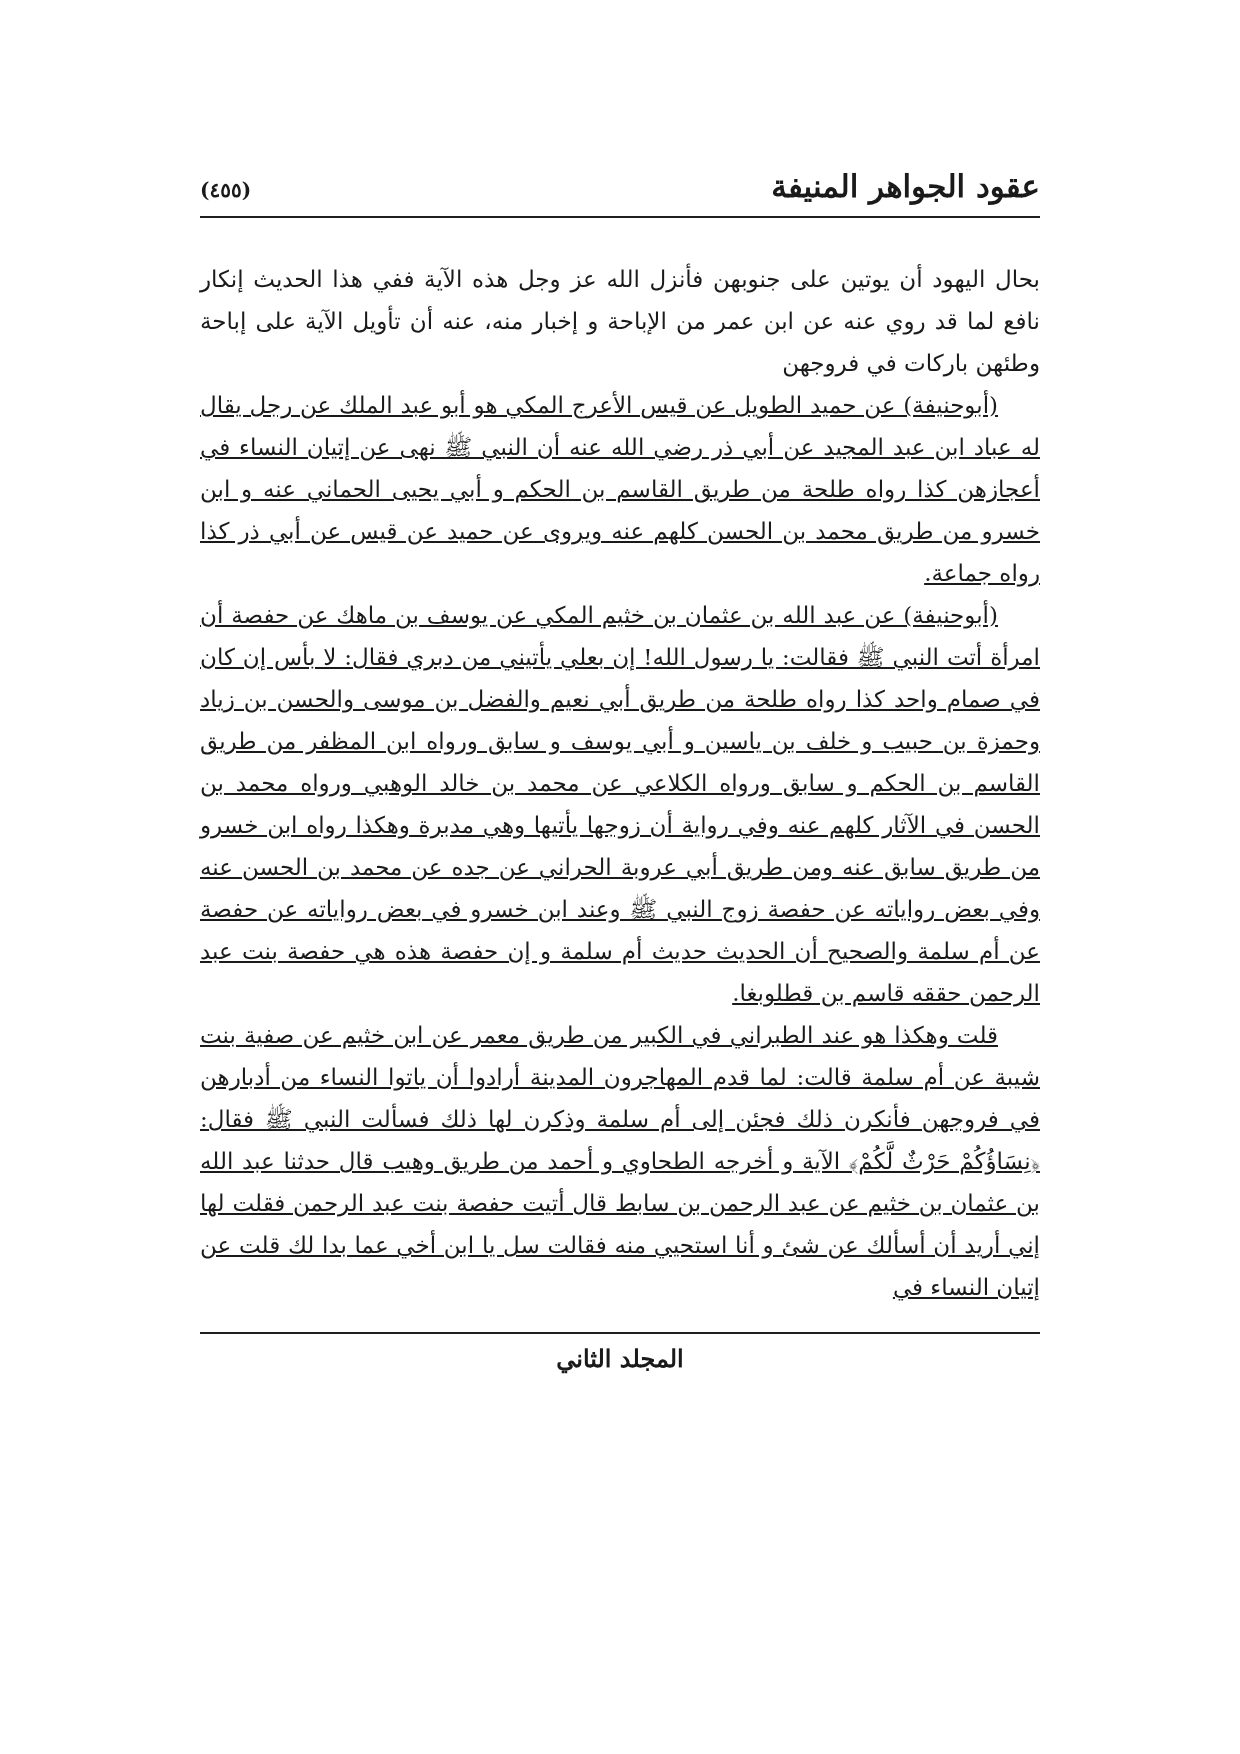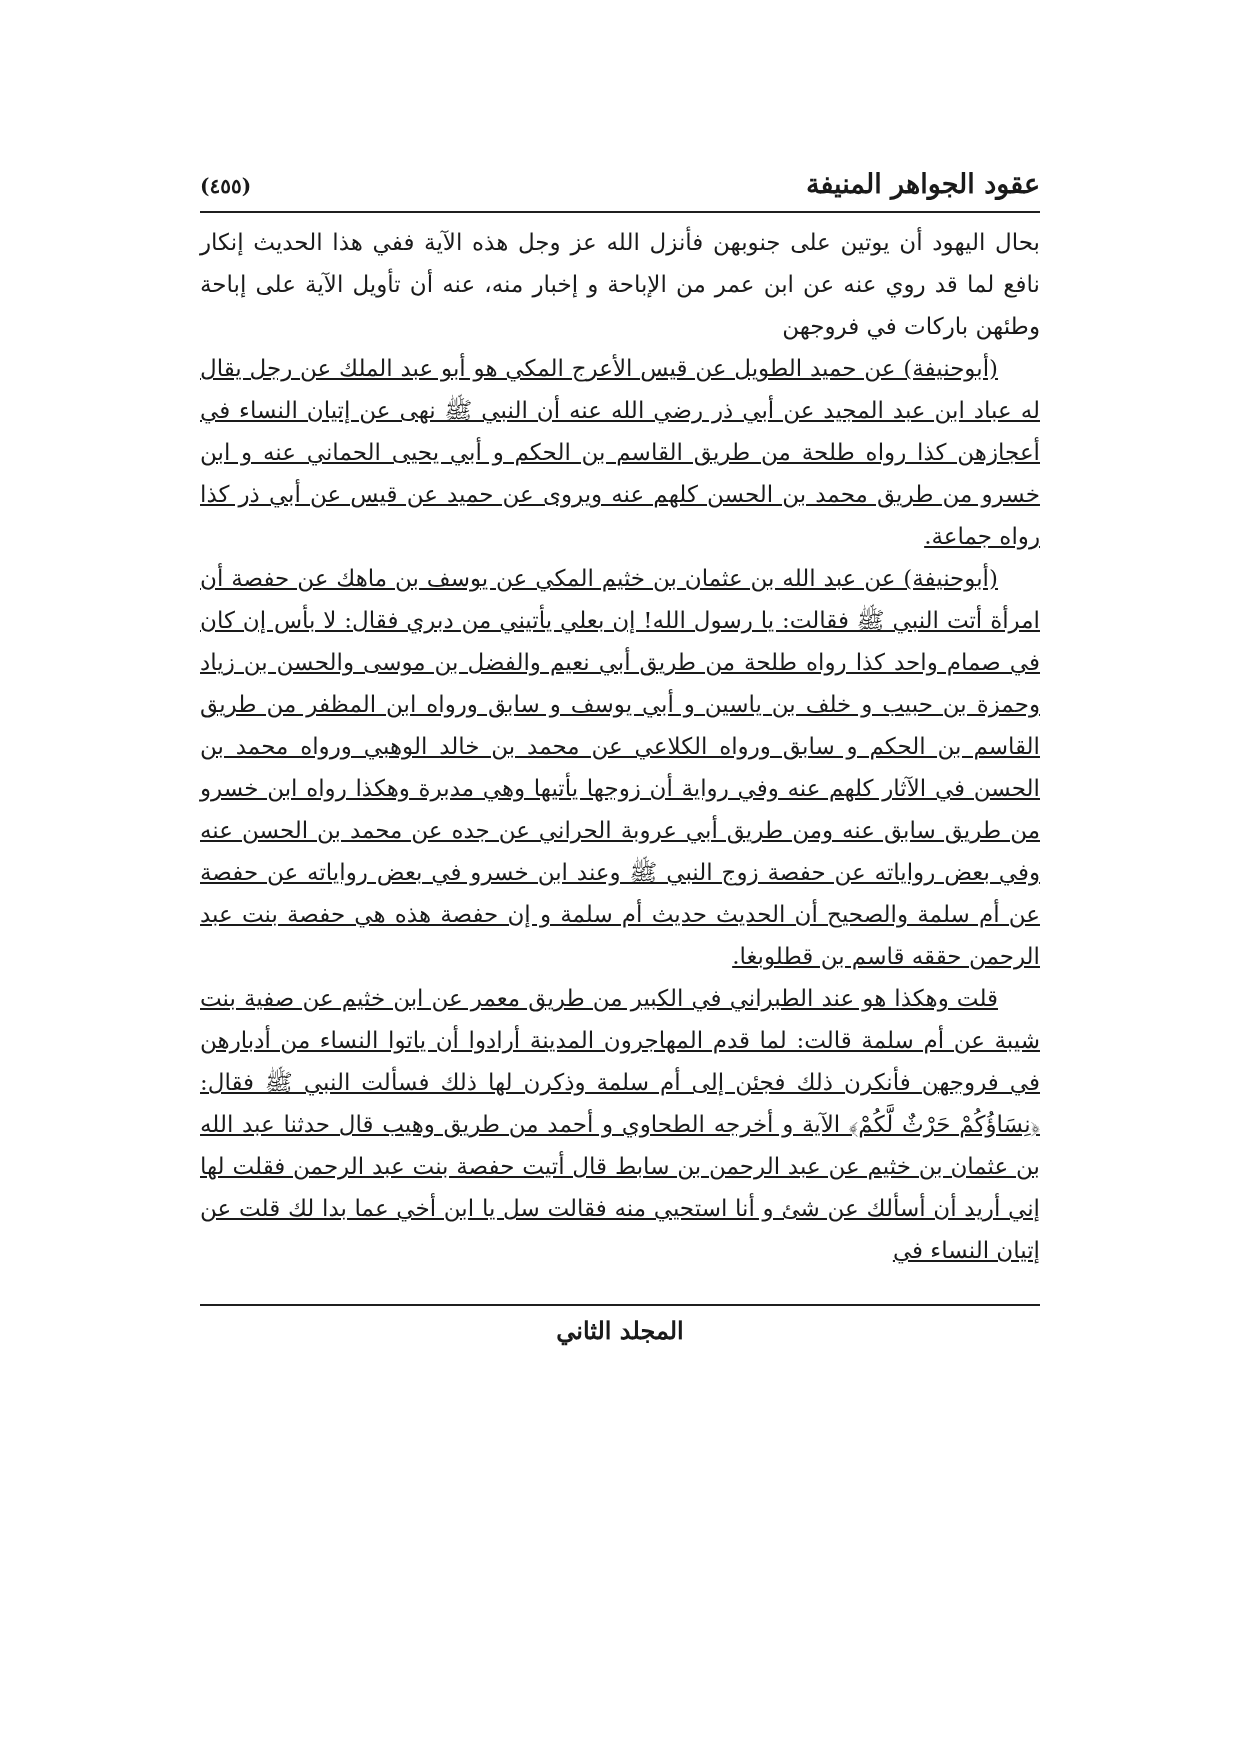--- a/index.html
+++ b/index.html
@@ -22,48 +22,48 @@
   }
   .header {
     display: flex;
     flex-direction: row;
     justify-content: space-between;
     align-items: baseline;
     padding-bottom: 12px;
     border-bottom: 2.5px solid #1f1f1f;
   }
   .book-title {
-    font-size: 27px;
+    font-size: 31px;
     font-weight: bold;
     letter-spacing: 0.5px;
   }
   .page-number {
     font-size: 20px;
     font-weight: bold;
   }
   .body-text {
-    margin-top: 8px;
+    margin-top: 40px;
     font-size: 23px;
     line-height: 42px;
     text-align: justify;
     text-justify: inter-word;
   }
   .body-text p {
     margin: 0;
     padding: 0;
   }
   .body-text p.indent {
     text-indent: 42px;
     text-decoration: underline;
   }
   .footer {
     position: absolute;
     left: 200px;
     right: 200px;
-    top: 1304px;
+    top: 1332px;
     border-top: 2.5px solid #1f1f1f;
     padding-top: 10px;
     text-align: center;
   }
   .volume-label {
     font-size: 24px;
     font-weight: bold;
   }
 </style>
 </head>

